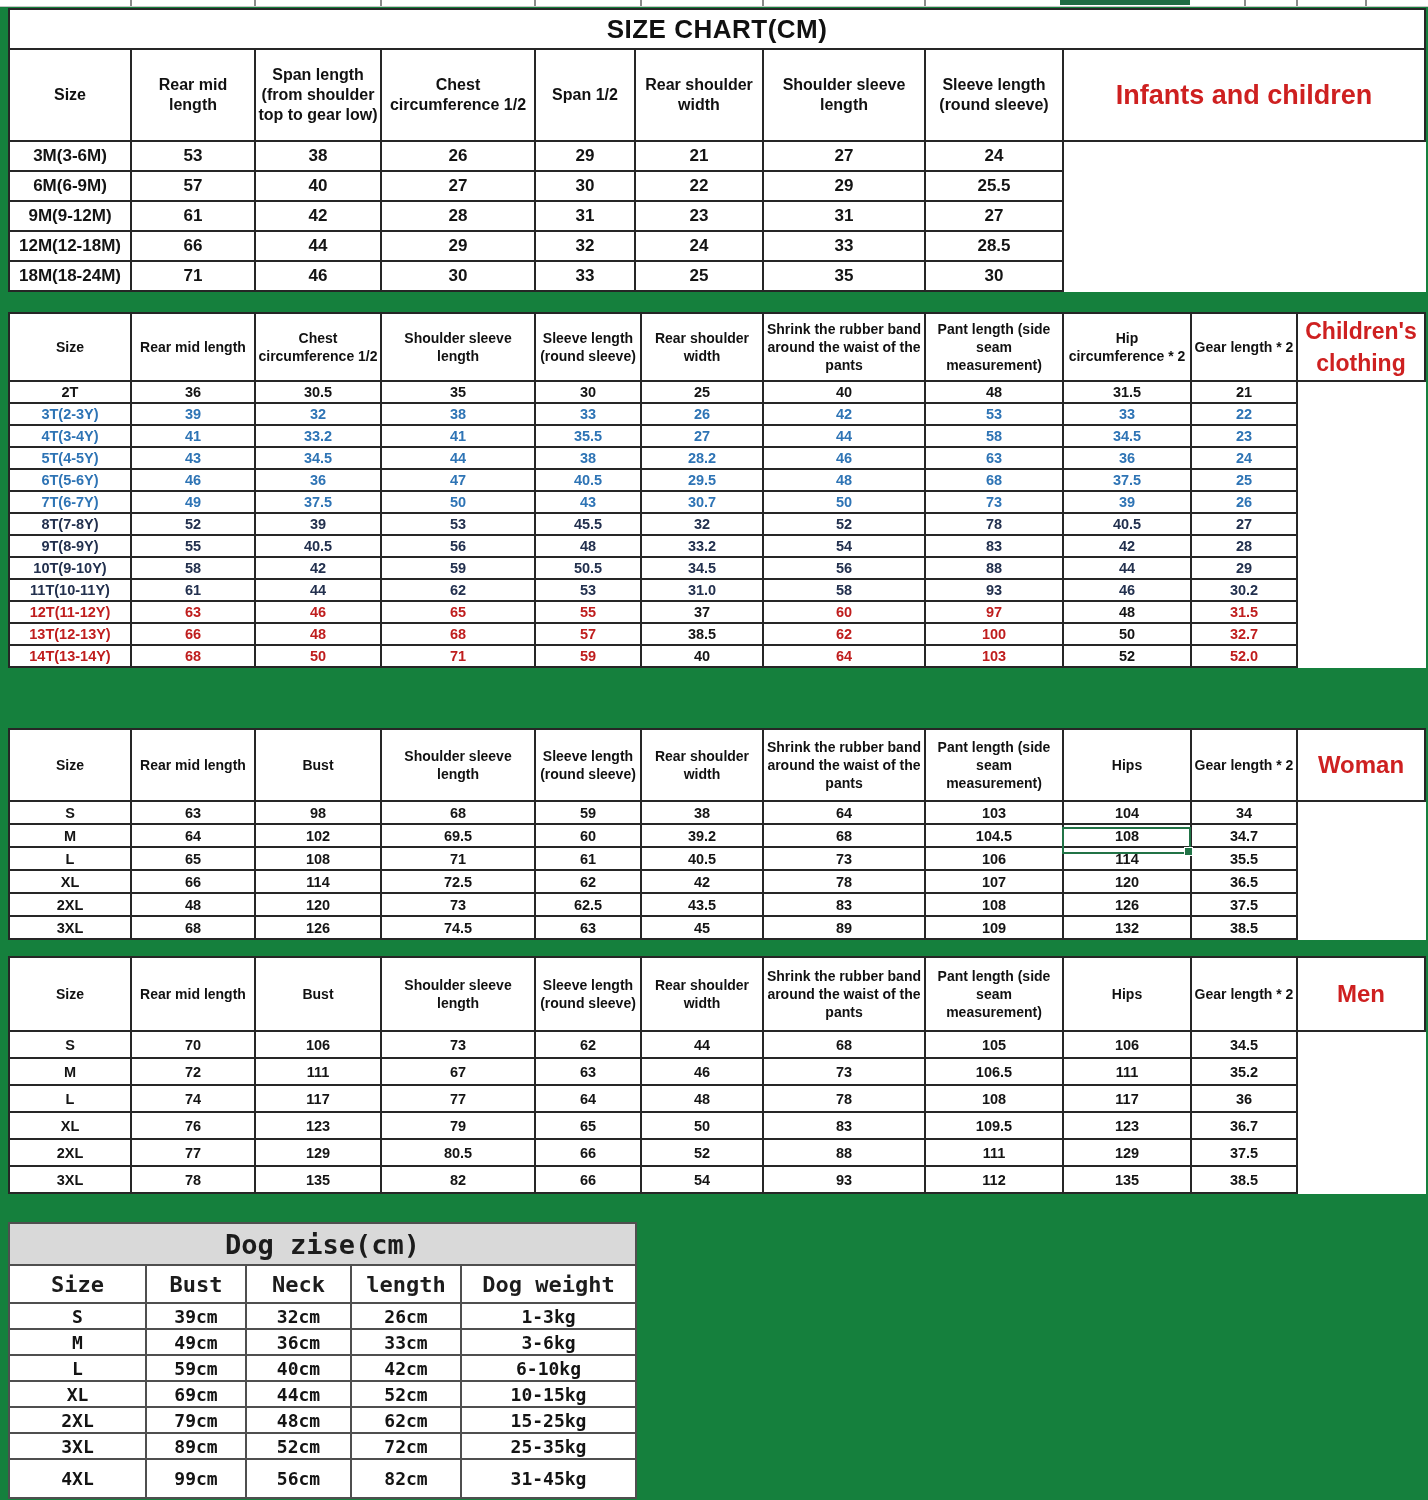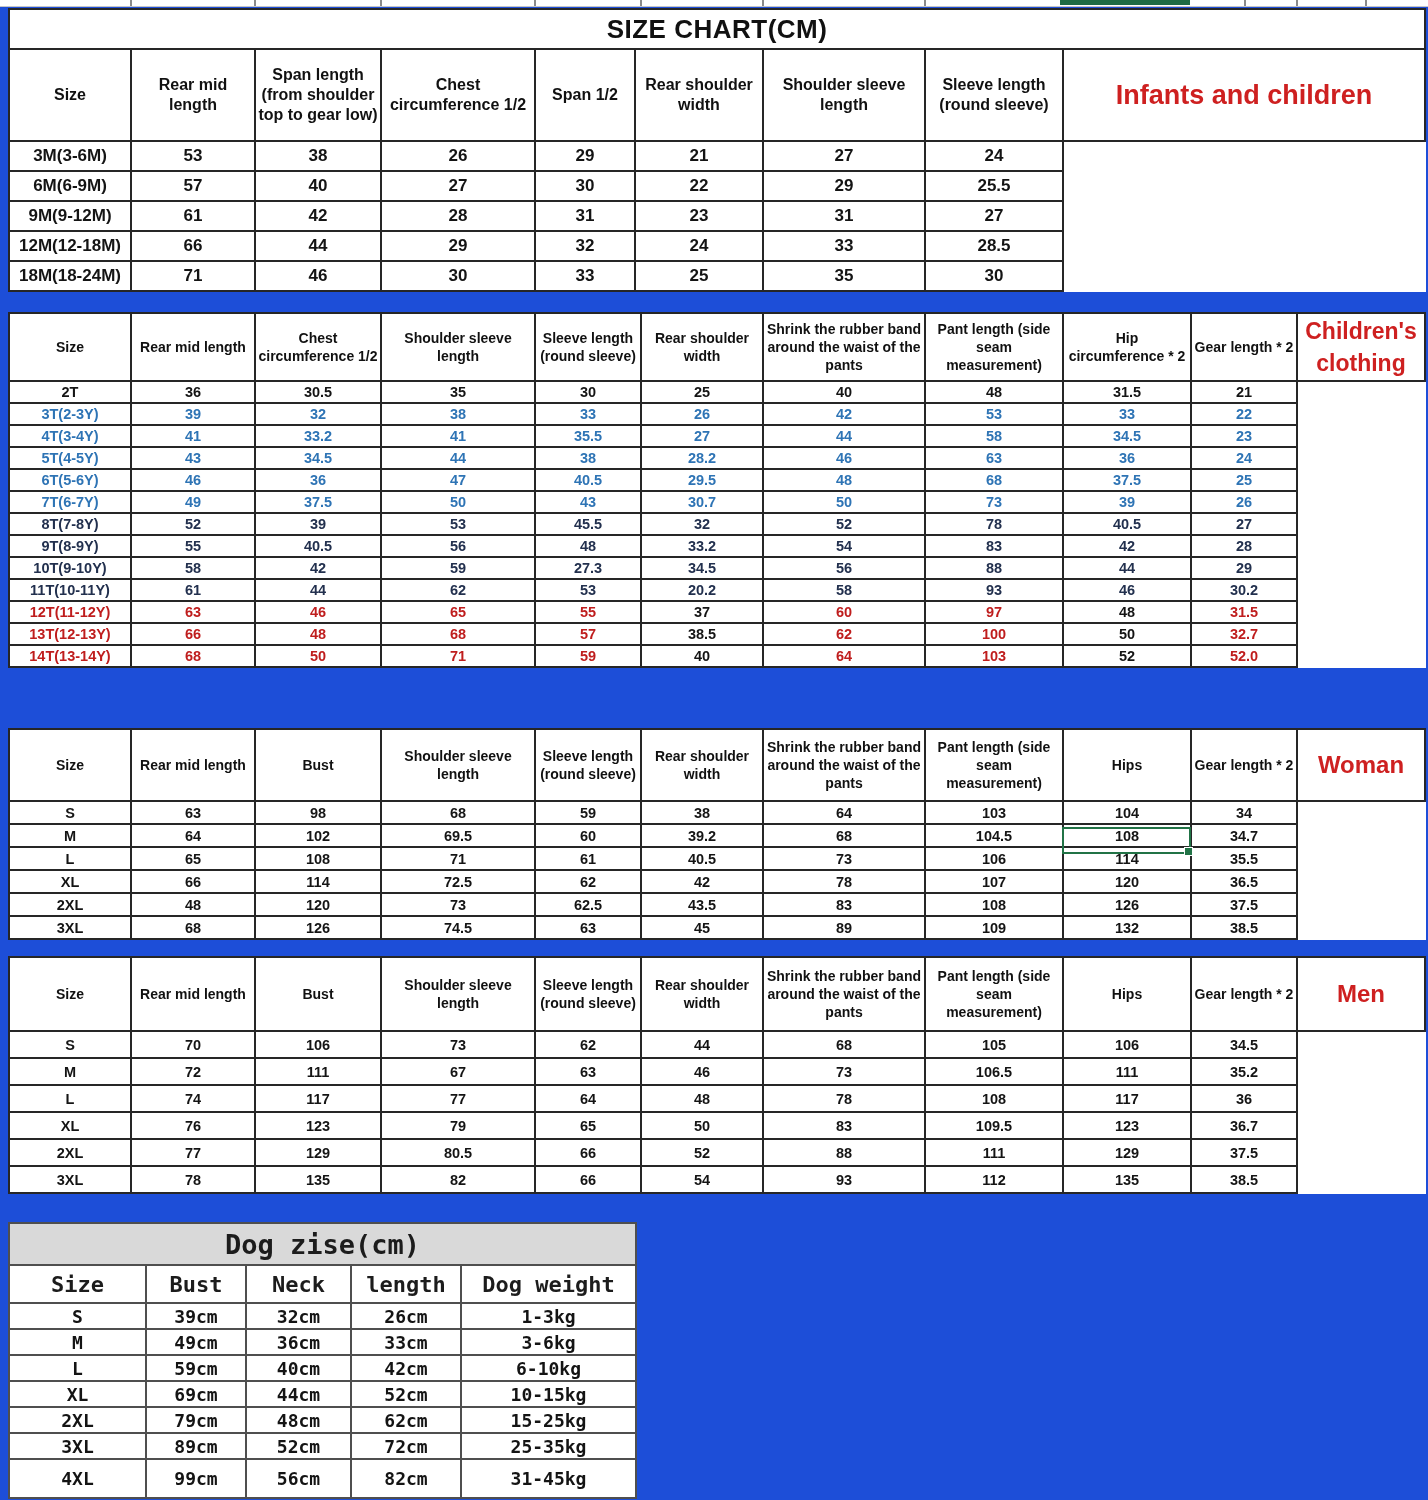--- a/index.html
+++ b/index.html
@@ -1,17 +1,17 @@
 <!DOCTYPE html>
 <html><head>
 <meta charset="utf-8">
 <style>
   html,body{margin:0;padding:0;background:#ffffff;}
   .canvas{
-    position:relative;width:1428px;height:1500px;background:#1d4ed8;overflow:hidden;
+    position:relative;width:1428px;height:1500px;background:#15803d;overflow:hidden;
     font-family:"Liberation Sans","DejaVu Sans",sans-serif;
   }
   
   .top-strip{position:absolute;top:0;left:0;width:1428px;height:6px;border-bottom:1px solid #c6c6c6;background:#fff;}
   .tick{position:absolute;top:0;width:2px;height:6px;background:#8a8a8a;}
   .col-indicator{position:absolute;top:0;left:1060px;width:130px;height:5px;background:#1e6b43;}
 
   section{position:absolute;}
   table{border-collapse:collapse;table-layout:fixed;background:#fff;}
   th,td{border:2px solid #262626;text-align:center;vertical-align:middle;padding:1px 2px;
@@ -296,34 +296,34 @@
             <td style="color: rgb(34, 48, 78);">54</td>
             <td style="color: rgb(34, 48, 78);">83</td>
             <td style="color: rgb(34, 48, 78);">42</td>
             <td style="color: rgb(34, 48, 78);">28</td>
           </tr>
           <tr>
             <th style="color: rgb(34, 48, 78);">10T(9-10Y)</th>
             <td style="color: rgb(34, 48, 78);">58</td>
             <td style="color: rgb(34, 48, 78);">42</td>
             <td style="color: rgb(34, 48, 78);">59</td>
-            <td style="color: rgb(34, 48, 78);">27.3</td>
+            <td style="color: rgb(34, 48, 78);">50.5</td>
             <td style="color: rgb(34, 48, 78);">34.5</td>
             <td style="color: rgb(34, 48, 78);">56</td>
             <td style="color: rgb(34, 48, 78);">88</td>
             <td style="color: rgb(34, 48, 78);">44</td>
             <td style="color: rgb(34, 48, 78);">29</td>
           </tr>
           <tr>
             <th style="color: rgb(34, 48, 78);">11T(10-11Y)</th>
             <td style="color: rgb(34, 48, 78);">61</td>
             <td style="color: rgb(34, 48, 78);">44</td>
             <td style="color: rgb(34, 48, 78);">62</td>
             <td style="color: rgb(34, 48, 78);">53</td>
-            <td style="color: rgb(34, 48, 78);">20.2</td>
+            <td style="color: rgb(34, 48, 78);">31.0</td>
             <td style="color: rgb(34, 48, 78);">58</td>
             <td style="color: rgb(34, 48, 78);">93</td>
             <td style="color: rgb(34, 48, 78);">46</td>
             <td style="color: rgb(34, 48, 78);">30.2</td>
           </tr>
           <tr>
             <th style="color: rgb(191, 29, 29);">12T(11-12Y)</th>
             <td style="color: rgb(191, 29, 29);">63</td>
             <td style="color: rgb(191, 29, 29);">46</td>
             <td style="color: rgb(191, 29, 29);">65</td>

